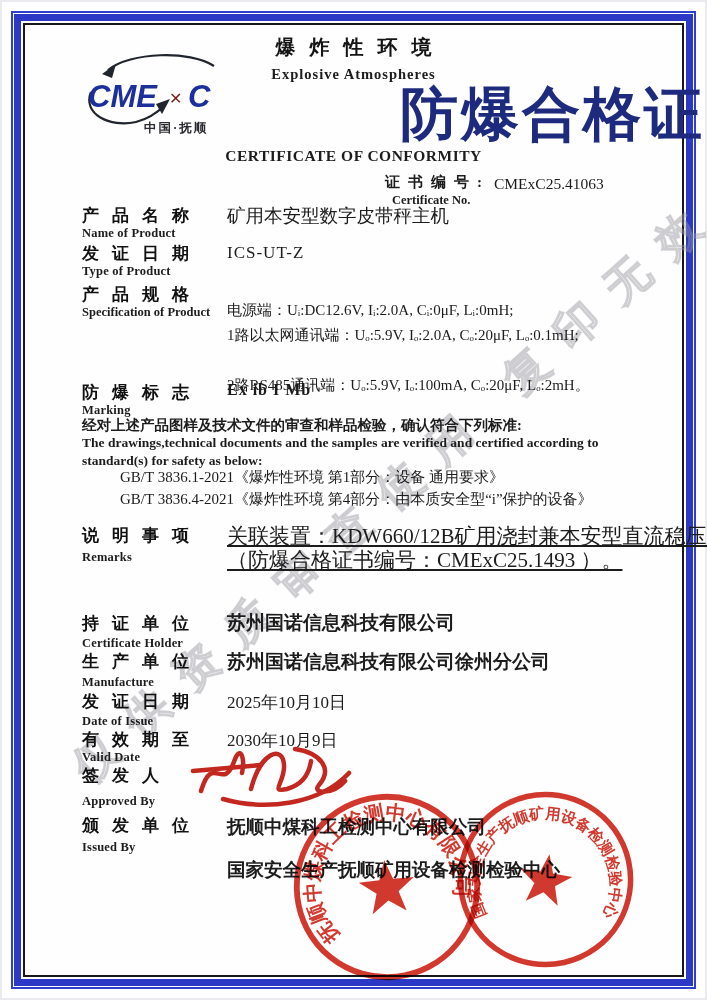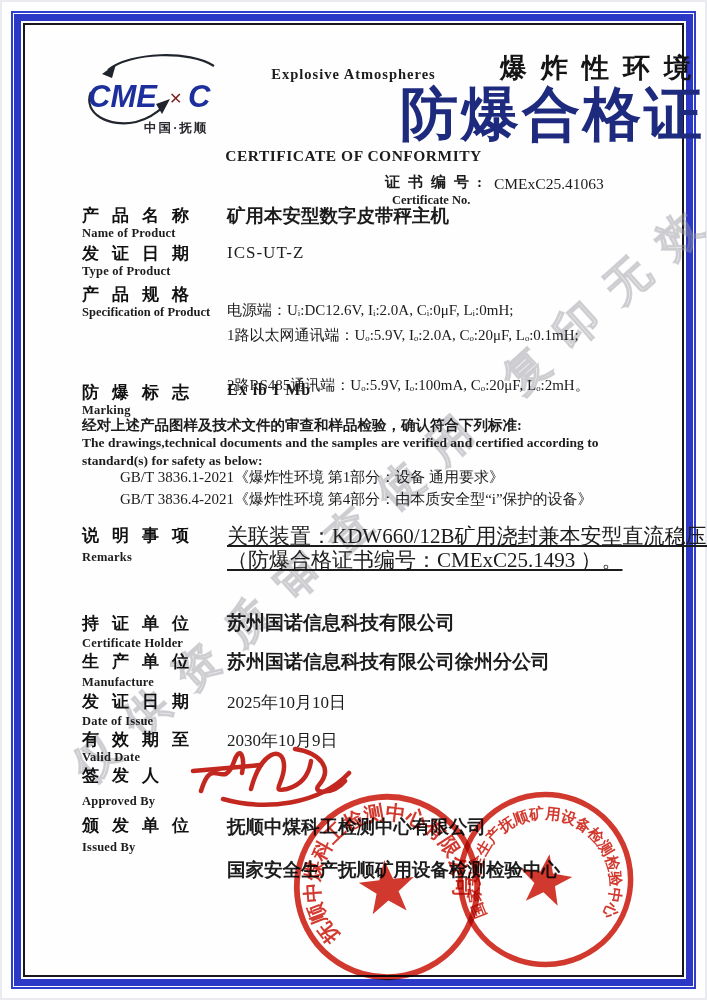--- a/index.html
+++ b/index.html
@@ -29,35 +29,35 @@
     transform:rotate(-42deg);transform-origin:left center;
     font-size:44px;letter-spacing:24px;font-weight:bold;
     color:rgba(160,160,165,0.16);
     -webkit-text-stroke:1.2px rgba(150,150,158,0.38);
     z-index:1;white-space:nowrap;
   }
 
   .z2{z-index:2;}
 
   
-  .env-cn{left:0;right:0;top:32px;text-align:right;font-size:27px;font-weight:bold;letter-spacing:14px;text-indent:14px;color:#141414;margin-top:16px;}
+  .env-cn{left:0;right:0;top:32px;text-align:center;font-size:20px;font-weight:bold;letter-spacing:14px;text-indent:14px;color:#141414;}
   .env-en{left:0;right:0;top:64px;text-align:center;font-size:14.5px;font-weight:bold;letter-spacing:1px;}
   .main-title{left:0;right:0;top:74px;text-align:right;font-size:58px;font-weight:bold;letter-spacing:3px;color:#1e2a7e;}
   .main-title-en{left:0;right:0;top:145px;text-align:center;font-size:15.5px;font-weight:bold;letter-spacing:0.5px;}
 
   .certno-label{left:383px;top:171px;font-size:15px;font-weight:bold;letter-spacing:8px;}
   .certno-value{left:492px;top:173px;font-size:15.5px;}
   .certno-en{left:390px;top:191px;font-size:12.5px;font-weight:bold;}
 
   
   .lab-cn{left:80px;font-size:17px;font-weight:bold;letter-spacing:13px;color:#111;}
   .lab-en{left:80px;font-size:12.5px;font-weight:bold;letter-spacing:0.2px;}
   .val{left:225px;}
 
-  .v-name{top:201px;font-size:18.5px;font-weight:700;}
+  .v-name{top:201px;font-size:18.5px;font-weight:400;}
   .v-type{top:241px;font-size:17px;letter-spacing:1px;}
   .spec-line{left:225px;font-size:15px;margin-top:20px;}
   .v-marking{top:379px;font-size:16px;font-weight:bold;letter-spacing:1px;}
 
   .stmt-cn{left:80px;top:414px;font-size:14.5px;font-weight:bold;}
   .stmt-en{left:80px;top:432px;width:572px;font-size:13.5px;font-weight:bold;line-height:17.5px;white-space:normal;}
   .std-line{left:118px;font-size:15px;}
 
   .rem-line{left:225px;font-size:21px;text-decoration:underline;}
 

